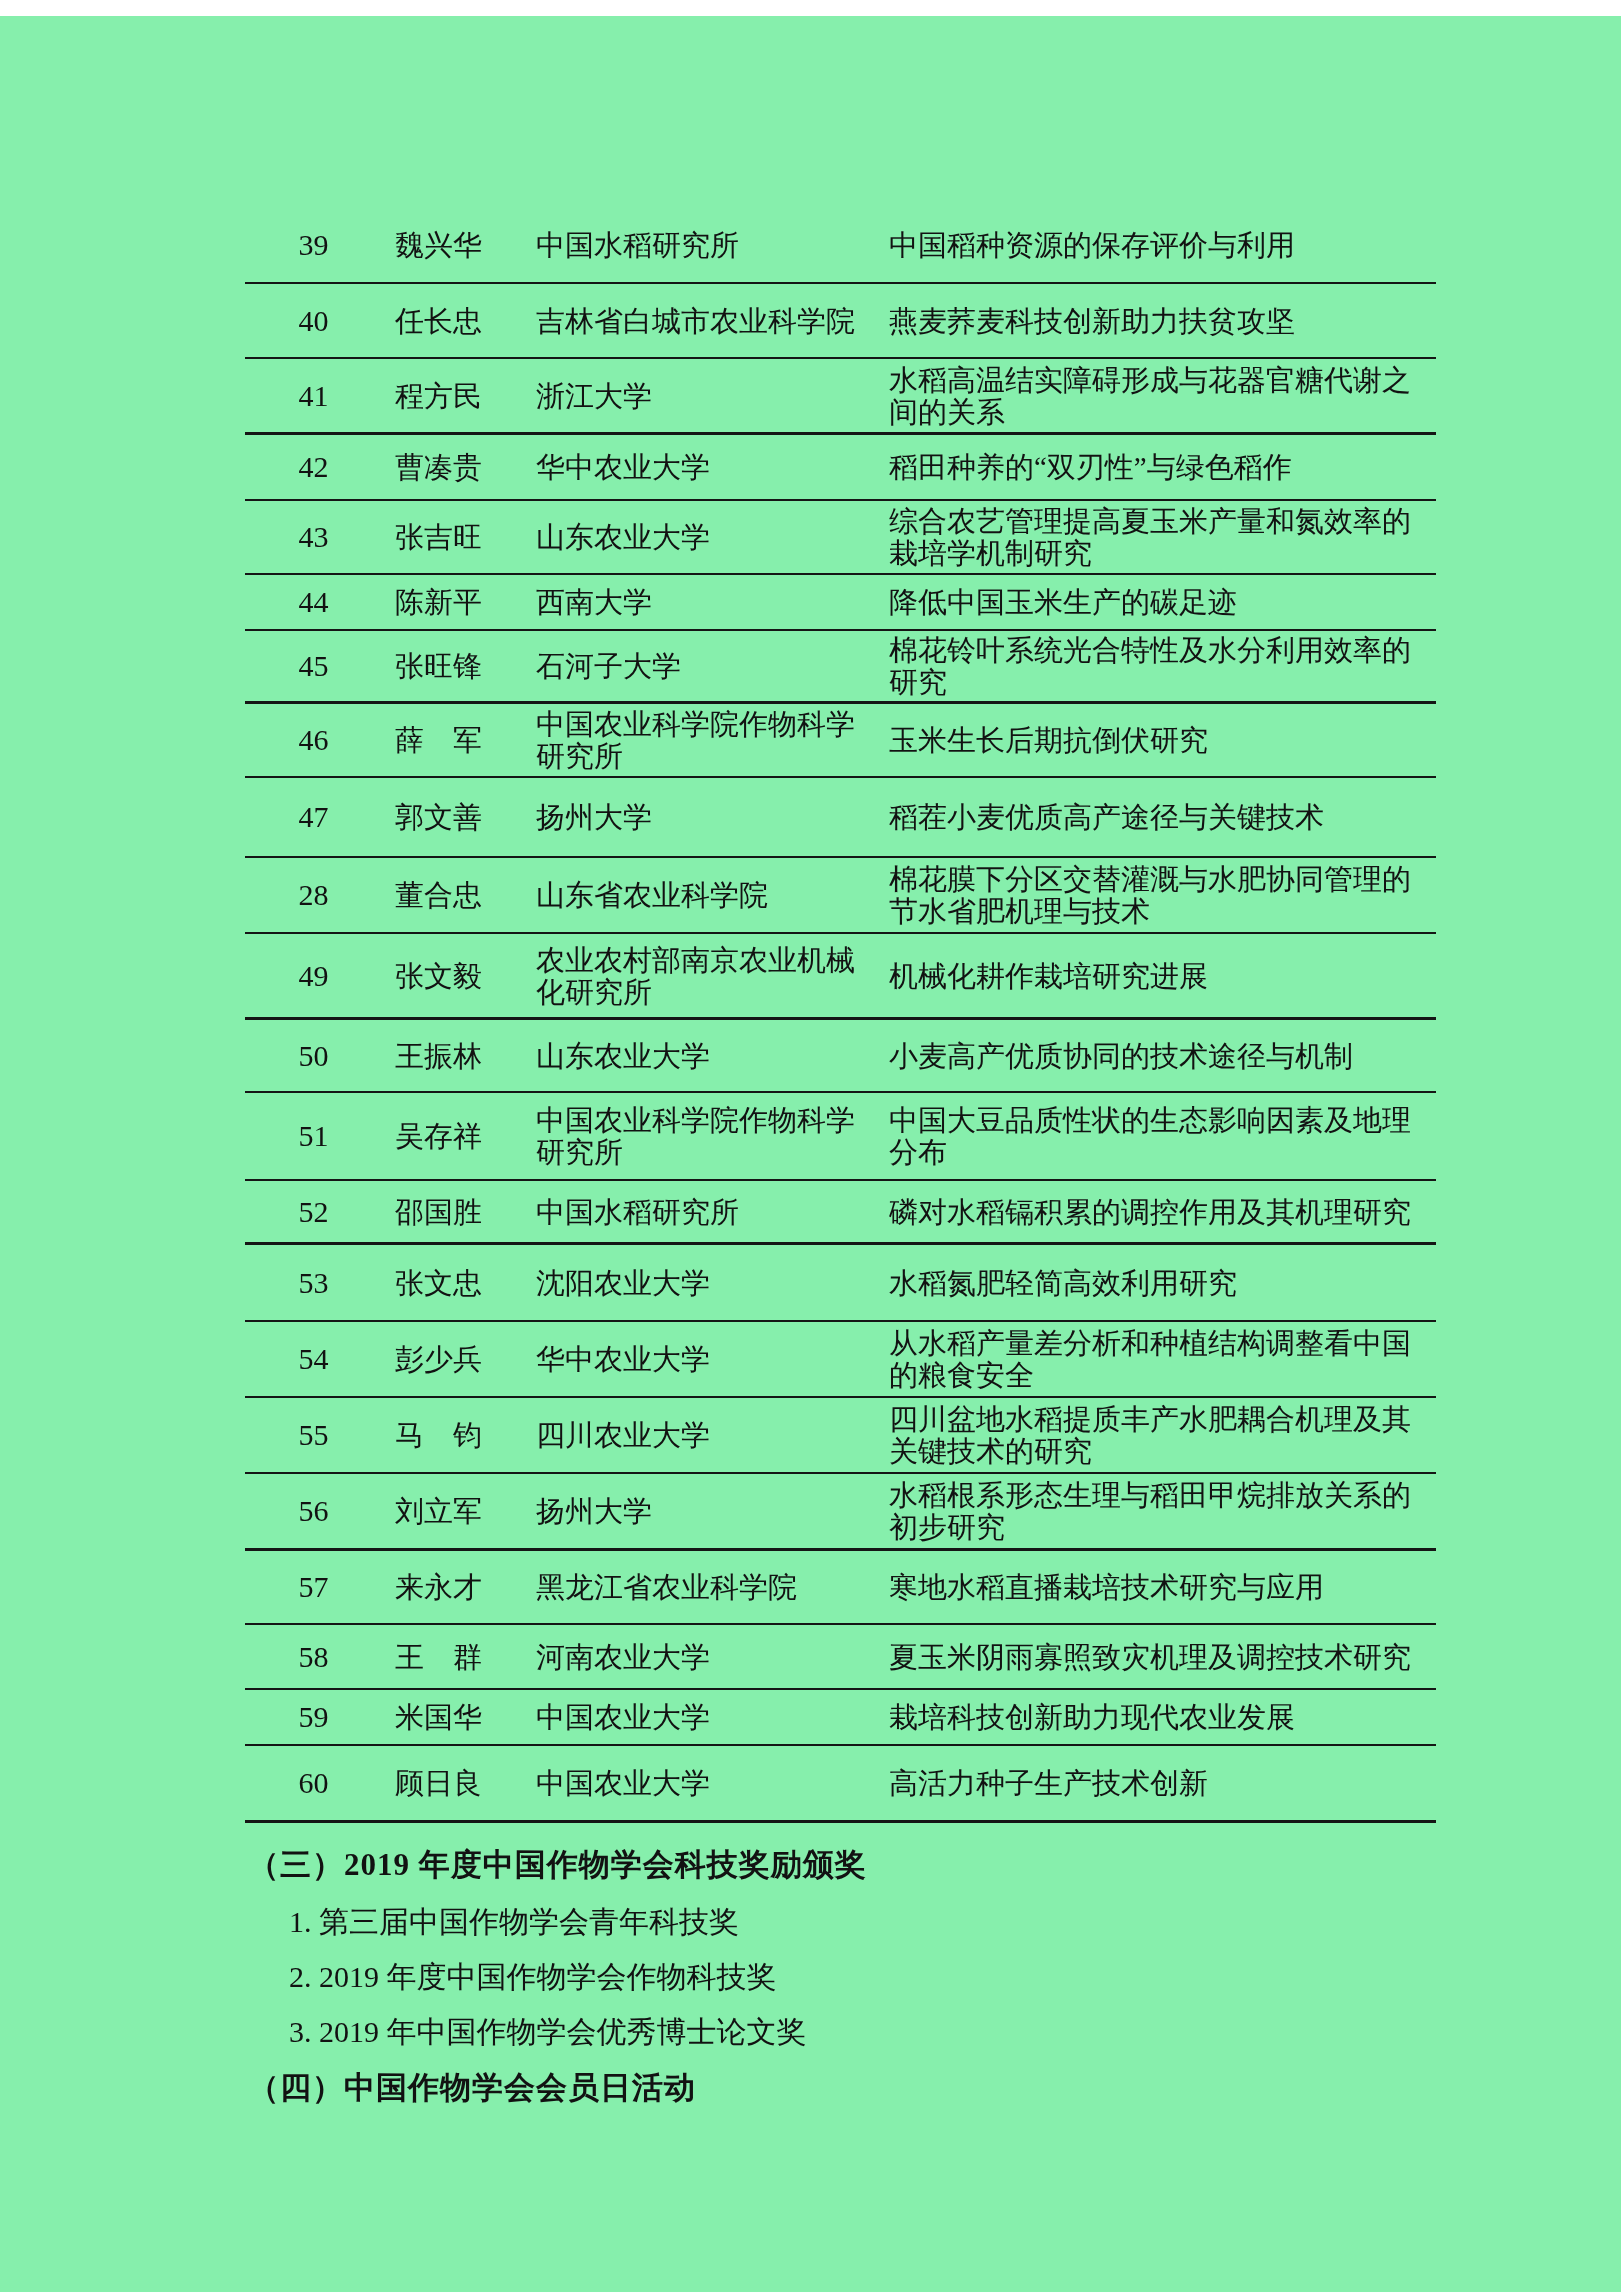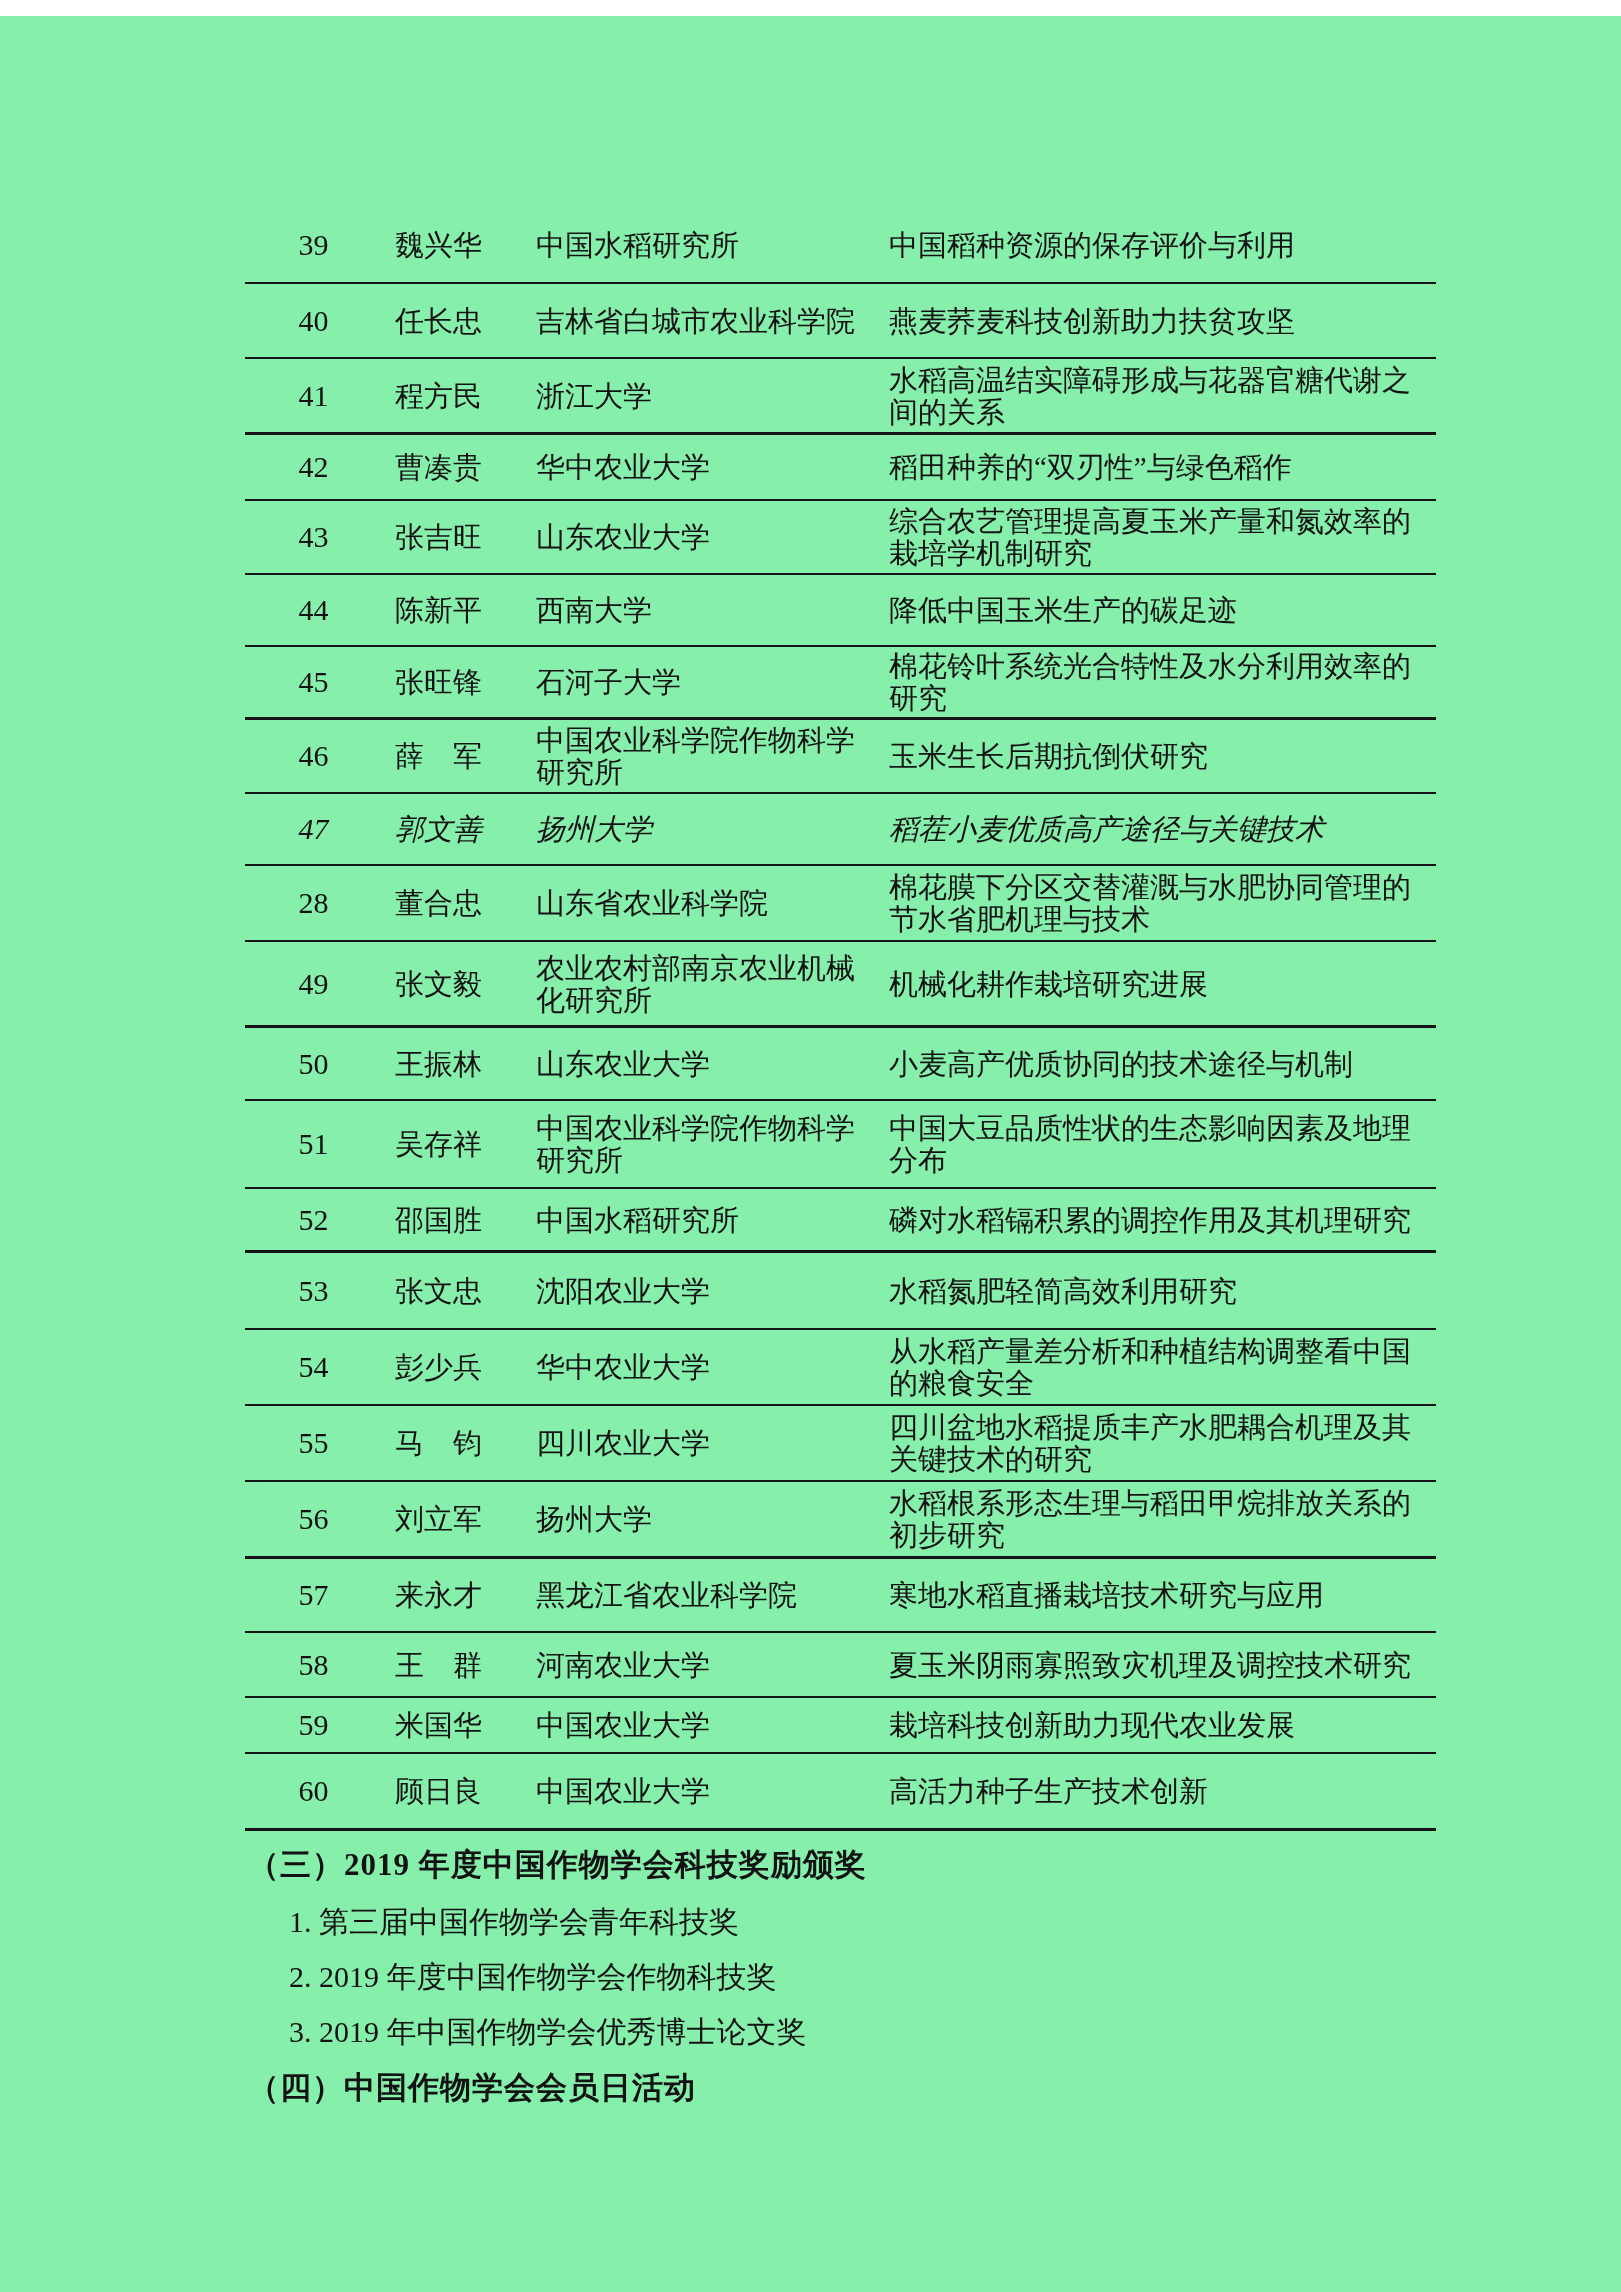--- a/index.html
+++ b/index.html
@@ -20,24 +20,24 @@
     position:absolute;
     left:245px; top:157px;
     width:1191px;
   }
   .t-row { position:relative; border-bottom:2px solid #151515; }
   .t-row:nth-child(1){height:111px;}
   .t-row:nth-child(2){height:75px;}
   .t-row:nth-child(3){height:76px; border-bottom-width:3.9px;}
   .t-row:nth-child(4){height:66px;}
   .t-row:nth-child(5){height:74px;}
-  .t-row:nth-child(6){height:72px; border-bottom-width:2.9px;}
+  .t-row:nth-child(6){height:56px; border-bottom-width:2.9px;}
   .t-row:nth-child(7){height:73px; border-bottom-width:3.9px;}
   .t-row:nth-child(8){height:74px;}
-  .t-row:nth-child(9){height:72px;font-style:italic;}
+  .t-row:nth-child(9){height:80px;}
   .t-row:nth-child(10){height:76px; border-bottom-width:2.9px;}
   .t-row:nth-child(11){height:86px; border-bottom-width:3.9px;}
   .t-row:nth-child(12){height:73px;}
   .t-row:nth-child(13){height:88px;}
   .t-row:nth-child(14){height:64px; border-bottom-width:3.9px;}
   .t-row:nth-child(15){height:77px; border-bottom-width:2.9px;}
   .t-row:nth-child(16){height:76px;}
   .t-row:nth-child(17){height:76px;}
   .t-row:nth-child(18){height:77px; border-bottom-width:3.9px;}
   .t-row:nth-child(19){height:74px; border-bottom-width:2.9px;}

